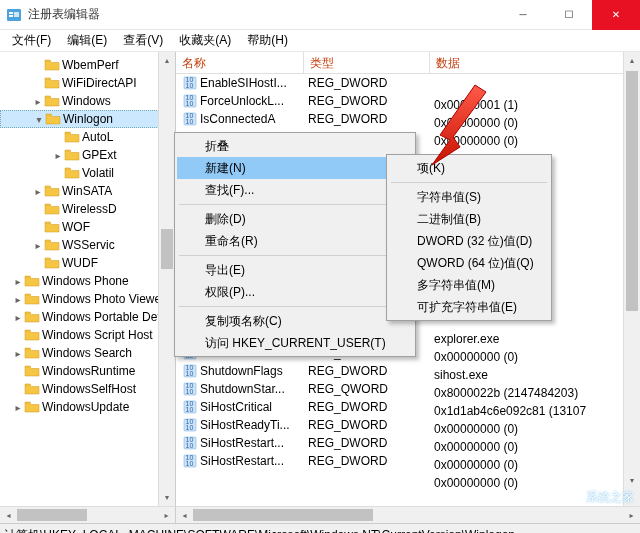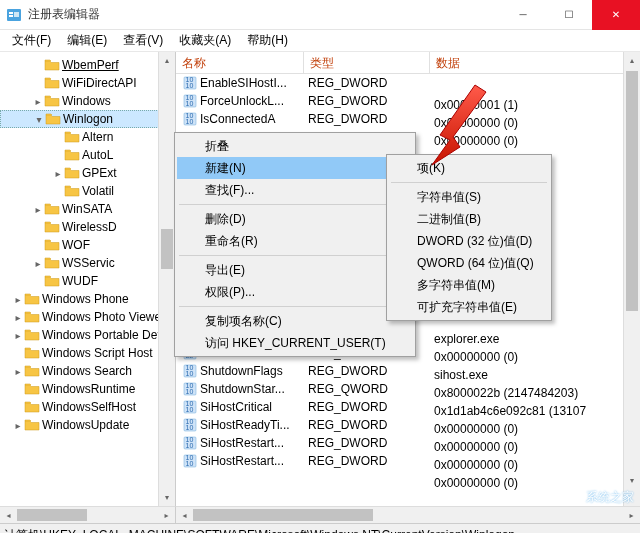--- a/index.html
+++ b/index.html
@@ -99,21 +99,21 @@
     <span>编辑(E)</span>
     <span>查看(V)</span>
     <span>收藏夹(A)</span>
     <span>帮助(H)</span>
   </div>
 
 <div class="main">
 
   <div class="tree">
     <div id="tree-body">
-        <div class="tree-row" style="padding-left: 32px; text-decoration: underline;">
+        <div class="tree-row" style="padding-left: 32px;">
           <span class="exp"></span>
           <svg class="folder" viewBox="0 0 16 14">
             <path class="fsvg" d="M1 3 L6 3 L7.5 4.5 L15 4.5 L15 12 L1 12 Z"></path>
             <path d="M1 3 L1 2 L6 2 L7 3" fill="#f7c544" stroke="#cc9a1b" stroke-width=".5"></path>
           </svg>
           <span class="lbl">WbemPerf</span>
         </div>
         <div class="tree-row" style="padding-left: 32px;">
           <span class="exp"></span>
           <svg class="folder" viewBox="0 0 16 14">
@@ -130,28 +130,20 @@
           </svg>
           <span class="lbl">Windows</span>
         </div>
         <div class="tree-row sel" style="padding-left: 32px;">
           <span class="exp">▾</span>
           <svg class="folder" viewBox="0 0 16 14">
             <path class="fsvg" d="M1 3 L6 3 L7.5 4.5 L15 4.5 L15 12 L1 12 Z"></path>
             <path d="M1 3 L1 2 L6 2 L7 3" fill="#f7c544" stroke="#cc9a1b" stroke-width=".5"></path>
           </svg>
           <span class="lbl">Winlogon</span>
-        </div>
-        <div class="tree-row" style="padding-left: 52px;">
-          <span class="exp"></span>
-          <svg class="folder" viewBox="0 0 16 14">
-            <path class="fsvg" d="M1 3 L6 3 L7.5 4.5 L15 4.5 L15 12 L1 12 Z"></path>
-            <path d="M1 3 L1 2 L6 2 L7 3" fill="#f7c544" stroke="#cc9a1b" stroke-width=".5"></path>
-          </svg>
-          <span class="lbl">Altern</span>
         </div>
         <div class="tree-row" style="padding-left: 52px;">
           <span class="exp"></span>
           <svg class="folder" viewBox="0 0 16 14">
             <path class="fsvg" d="M1 3 L6 3 L7.5 4.5 L15 4.5 L15 12 L1 12 Z"></path>
             <path d="M1 3 L1 2 L6 2 L7 3" fill="#f7c544" stroke="#cc9a1b" stroke-width=".5"></path>
           </svg>
           <span class="lbl">AutoL</span>
         </div>
         <div class="tree-row" style="padding-left: 52px;">

